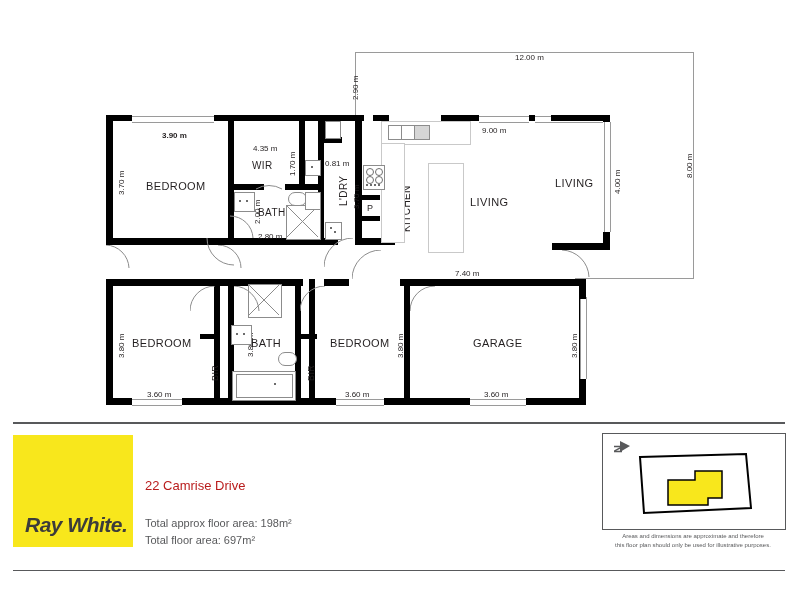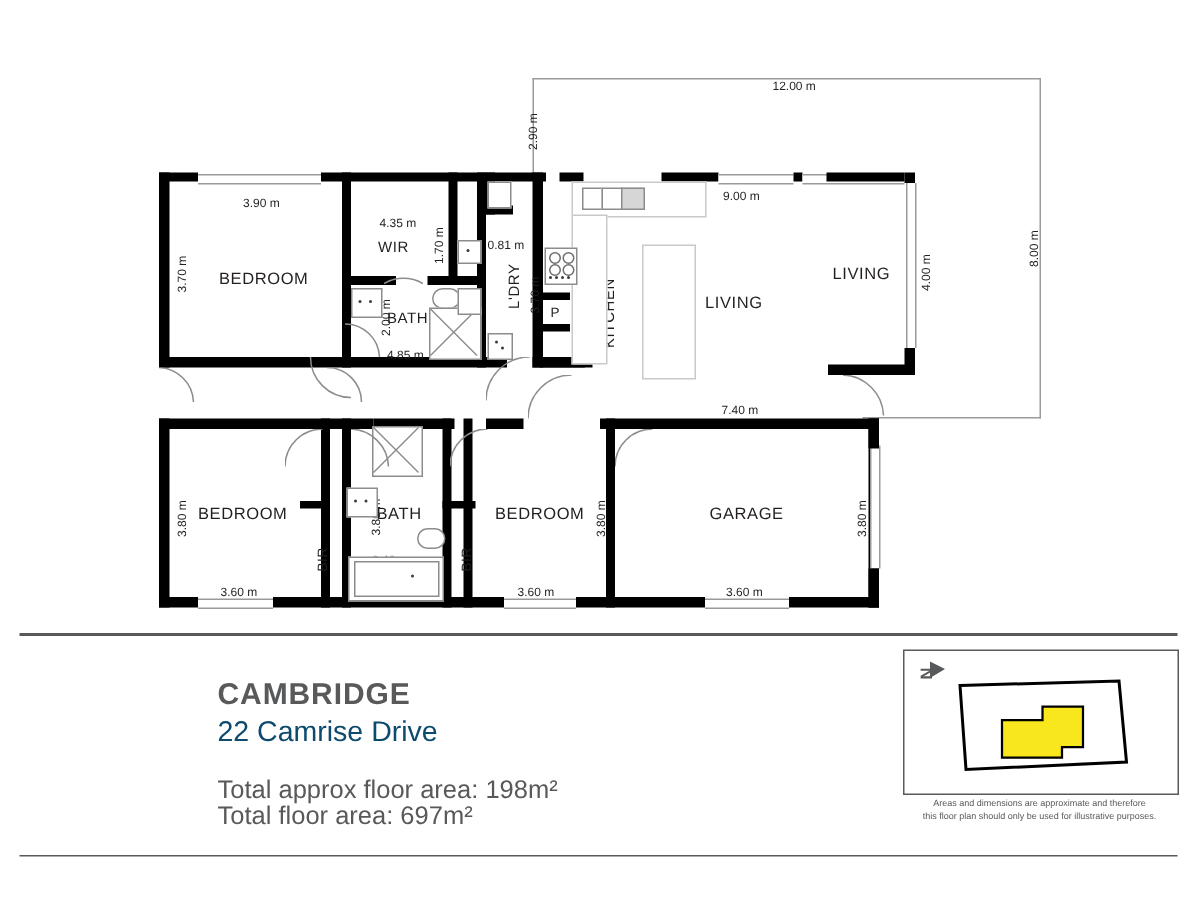--- a/index.html
+++ b/index.html
@@ -23,22 +23,22 @@
   .doorarc{position:absolute;border:1px solid #8c8c8c;background:transparent;}
   .bline{position:absolute;background:#9a9a9a;}
   .bench{position:absolute;border:1px solid #c9c9c9;background:#fff;}
   .dot{position:absolute;background:#3b3b3b;border-radius:50%;}
   .circ{position:absolute;border:1px solid #6e6e6e;border-radius:50%;}
   
   .divider{position:absolute;background:#58595b;}
   .logo{position:absolute;background:#f8e71c;}
   .logo-txt{position:absolute;font-style:italic;font-weight:bold;font-size:21px;color:#3c3c3b;letter-spacing:-.5px;}
   .suburb{position:absolute;font-size:20px;font-weight:bold;color:#58595b;letter-spacing:.6px;}
-  .street{position:absolute;font-size:19px;color:#0c4a6e;}
-  .area{position:absolute;font-size:17px;color:#58595b;}
+  .street{position:absolute;font-size:13px;color:#b91c1c;}
+  .area{position:absolute;font-size:11px;color:#58595b;}
   .sitebox{position:absolute;border:1.5px solid #58595b;background:#fff;}
   .disc{position:absolute;font-size:6px;color:#58595b;text-align:center;line-height:1.55;width:190px;}
   .north{position:absolute;font-weight:bold;font-size:11px;color:#58595b;transform:rotate(-90deg);transform-origin:50% 50%;}
 </style>
 </head>
 <body>
 
 <div id="plan">
 
   <div class="bline" style="left:355px;top:52px;width:339px;height:1px;"></div>
@@ -80,29 +80,29 @@
   <div class="wall" style="left:363px;top:115px;width:0px;height:0px;"></div>
 
   <div class="wall" style="left:234px;top:184px;width:30px;height:6px;"></div>
   <div class="wall" style="left:285px;top:184px;width:20px;height:6px;"></div>
   <div class="wall" style="left:304px;top:184px;width:20px;height:6px;"></div>
 
   <div class="wall" style="left:324px;top:137px;width:18px;height:6px;"></div>
   <div class="wall" style="left:324px;top:115px;width:6px;height:28px;"></div>
 
   <div class="rlabel" style="left:146px;top:180px;">BEDROOM</div>
-  <div class="dim" style="left:162px;top:131px;">3.90 m</div>
+  <div class="dim" style="left:162px;top:131px;font-weight:bold;">3.90 m</div>
   <div class="dim v" style="left:117px;top:195px;">3.70 m</div>
 
   <div class="rlabel" style="left:252px;top:160px;font-size:10px;">WIR</div>
   <div class="dim" style="left:253px;top:144px;">4.35 m</div>
   <div class="dim v" style="left:288px;top:176px;">1.70 m</div>
 
   <div class="rlabel" style="left:258px;top:207px;font-size:10px;">BATH</div>
-  <div class="dim" style="left:258px;top:232px;">4.85 m</div>
+  <div class="dim" style="left:258px;top:232px;">2.80 m</div>
   <div class="dim v" style="left:253px;top:224px;">2.00 m</div>
 
   <div class="rlabel v" style="left:338px;top:206px;font-size:10px;">L'DRY</div>
   <div class="dim" style="left:325px;top:159px;">0.81 m</div>
   <div class="dim v" style="left:352px;top:209px;">3.70 m</div>
 
   <div class="rlabel v" style="left:401px;top:232px;font-size:10px;">KITCHEN</div>
   <div class="dim v" style="left:385px;top:215px;">5.30 m</div>
 
   <div class="rlabel" style="left:367px;top:203px;font-size:9px;">P</div>
@@ -212,21 +212,21 @@
   <div class="rlabel v" style="left:210px;top:381px;font-size:9px;">BIR</div>
   <div class="rlabel v" style="left:306px;top:381px;font-size:9px;">BIR</div>
 
   <div class="rlabel" style="left:330px;top:337px;">BEDROOM</div>
   <div class="dim v" style="left:396px;top:358px;">3.80 m</div>
   <div class="dim" style="left:345px;top:390px;">3.60 m</div>
 
   <div class="rlabel" style="left:473px;top:337px;">GARAGE</div>
   <div class="dim v" style="left:570px;top:358px;">3.80 m</div>
   <div class="dim" style="left:484px;top:390px;">3.60 m</div>
-  <div class="dim" style="left:455px;top:269px;margin-left:26px;">7.40 m</div>
+  <div class="dim" style="left:455px;top:269px;">7.40 m</div>
 
   <div class="fix" style="left:248px;top:284px;width:32px;height:32px;"></div>
   <svg style="position:absolute;left:248px;top:284px;width:32px;height:32px;">
       <line x1="1" y1="1" x2="31" y2="31" stroke="#8c8c8c" stroke-width="1"></line>
       <line x1="31" y1="1" x2="1" y2="31" stroke="#8c8c8c" stroke-width="1"></line>
     </svg>
   <div class="fix" style="left:231px;top:325px;width:19px;height:18px;"></div>
   <div class="dot" style="left:236px;top:333px;width:2px;height:2px;"></div>
   <div class="dot" style="left:243px;top:333px;width:2px;height:2px;"></div>
   <div class="fix" style="left:278px;top:352px;width:17px;height:12px;border-radius:7px;"></div>
@@ -249,22 +249,24 @@
   <svg class="doorarc" style="left:352px;top:250px;width:30px;height:30px;border:0;">
       <path d="M0,29 A29,29 0 0 1 29,0" fill="none" stroke="#8c8c8c" stroke-width="1"></path>
     </svg>
   <svg class="doorarc" style="left:218px;top:245px;width:24px;height:24px;border:0;">
       <path d="M23,23 A23,23 0 0 0 0,0" fill="none" stroke="#8c8c8c" stroke-width="1"></path>
     </svg>
 
   <div class="divider" style="left:13px;top:422px;width:772px;height:2px;"></div>
   <div class="divider" style="left:13px;top:570px;width:772px;height:1px;"></div>
 
-
-  <div class="suburb" style="left:145px;top:452px;">CAMBRIDGE</div>
+  <div class="logo" style="left:13px;top:435px;width:120px;height:112px;">
+    <div class="logo-txt" style="left:12px;top:78px;">Ray White.</div>
+  </div>
+
   <div class="street" style="left:145px;top:478px;">22 Camrise Drive</div>
   <div class="area" style="left:145px;top:517px;">Total approx floor area: 198m²</div>
   <div class="area" style="left:145px;top:534px;">Total floor area: 697m²</div>
 
   <div class="sitebox" style="left:602px;top:433px;width:182px;height:95px;"></div>
   <div class="north" style="left:612px;top:441px;width:12px;height:12px;">N</div>
   <svg style="position:absolute;left:620px;top:440px;width:14px;height:14px;">
     <polygon points="0,1 10,6 0,12" fill="#58595b"></polygon>
   </svg>
   <svg style="position:absolute;left:610px;top:443px;width:168px;height:80px;">

